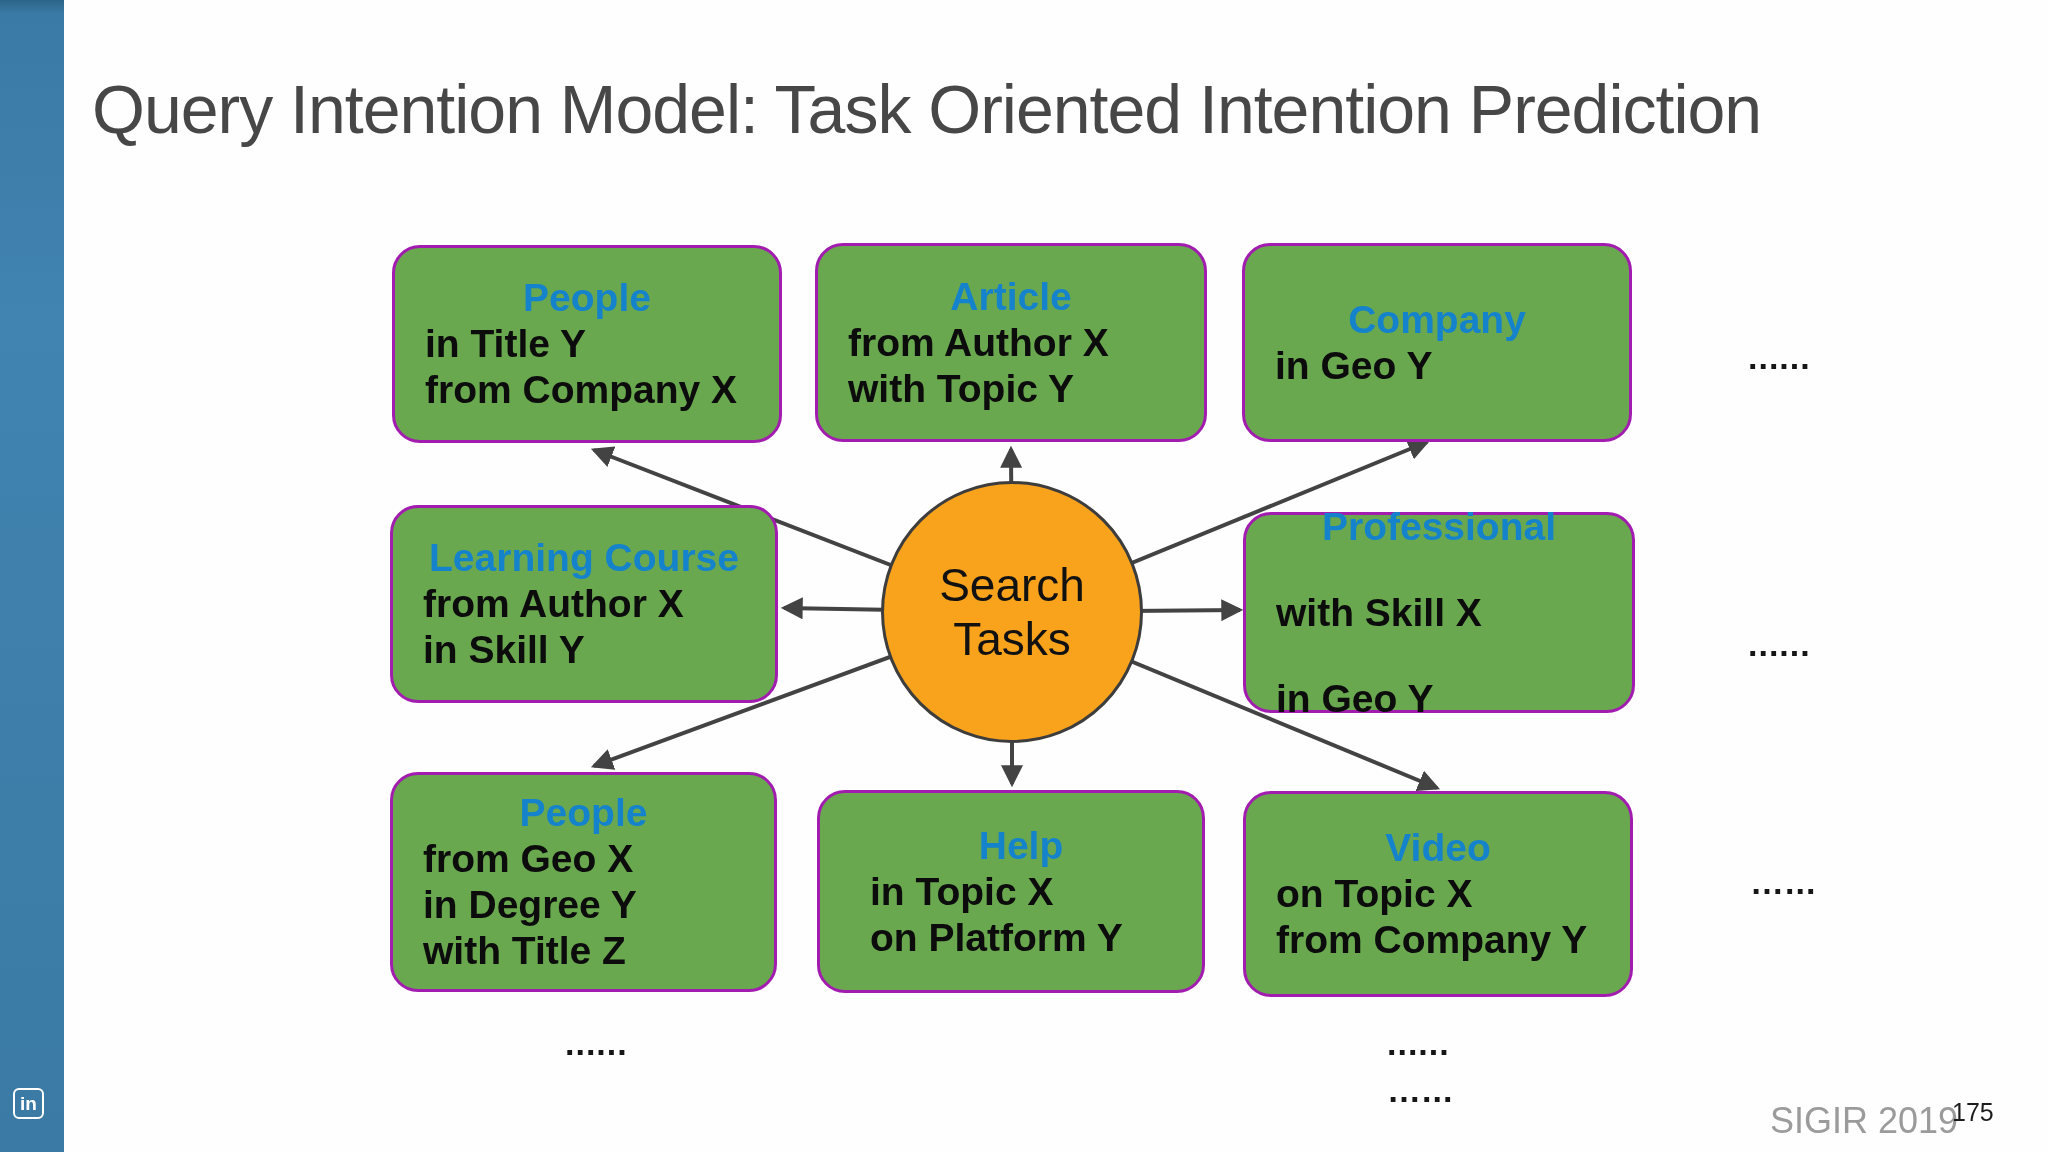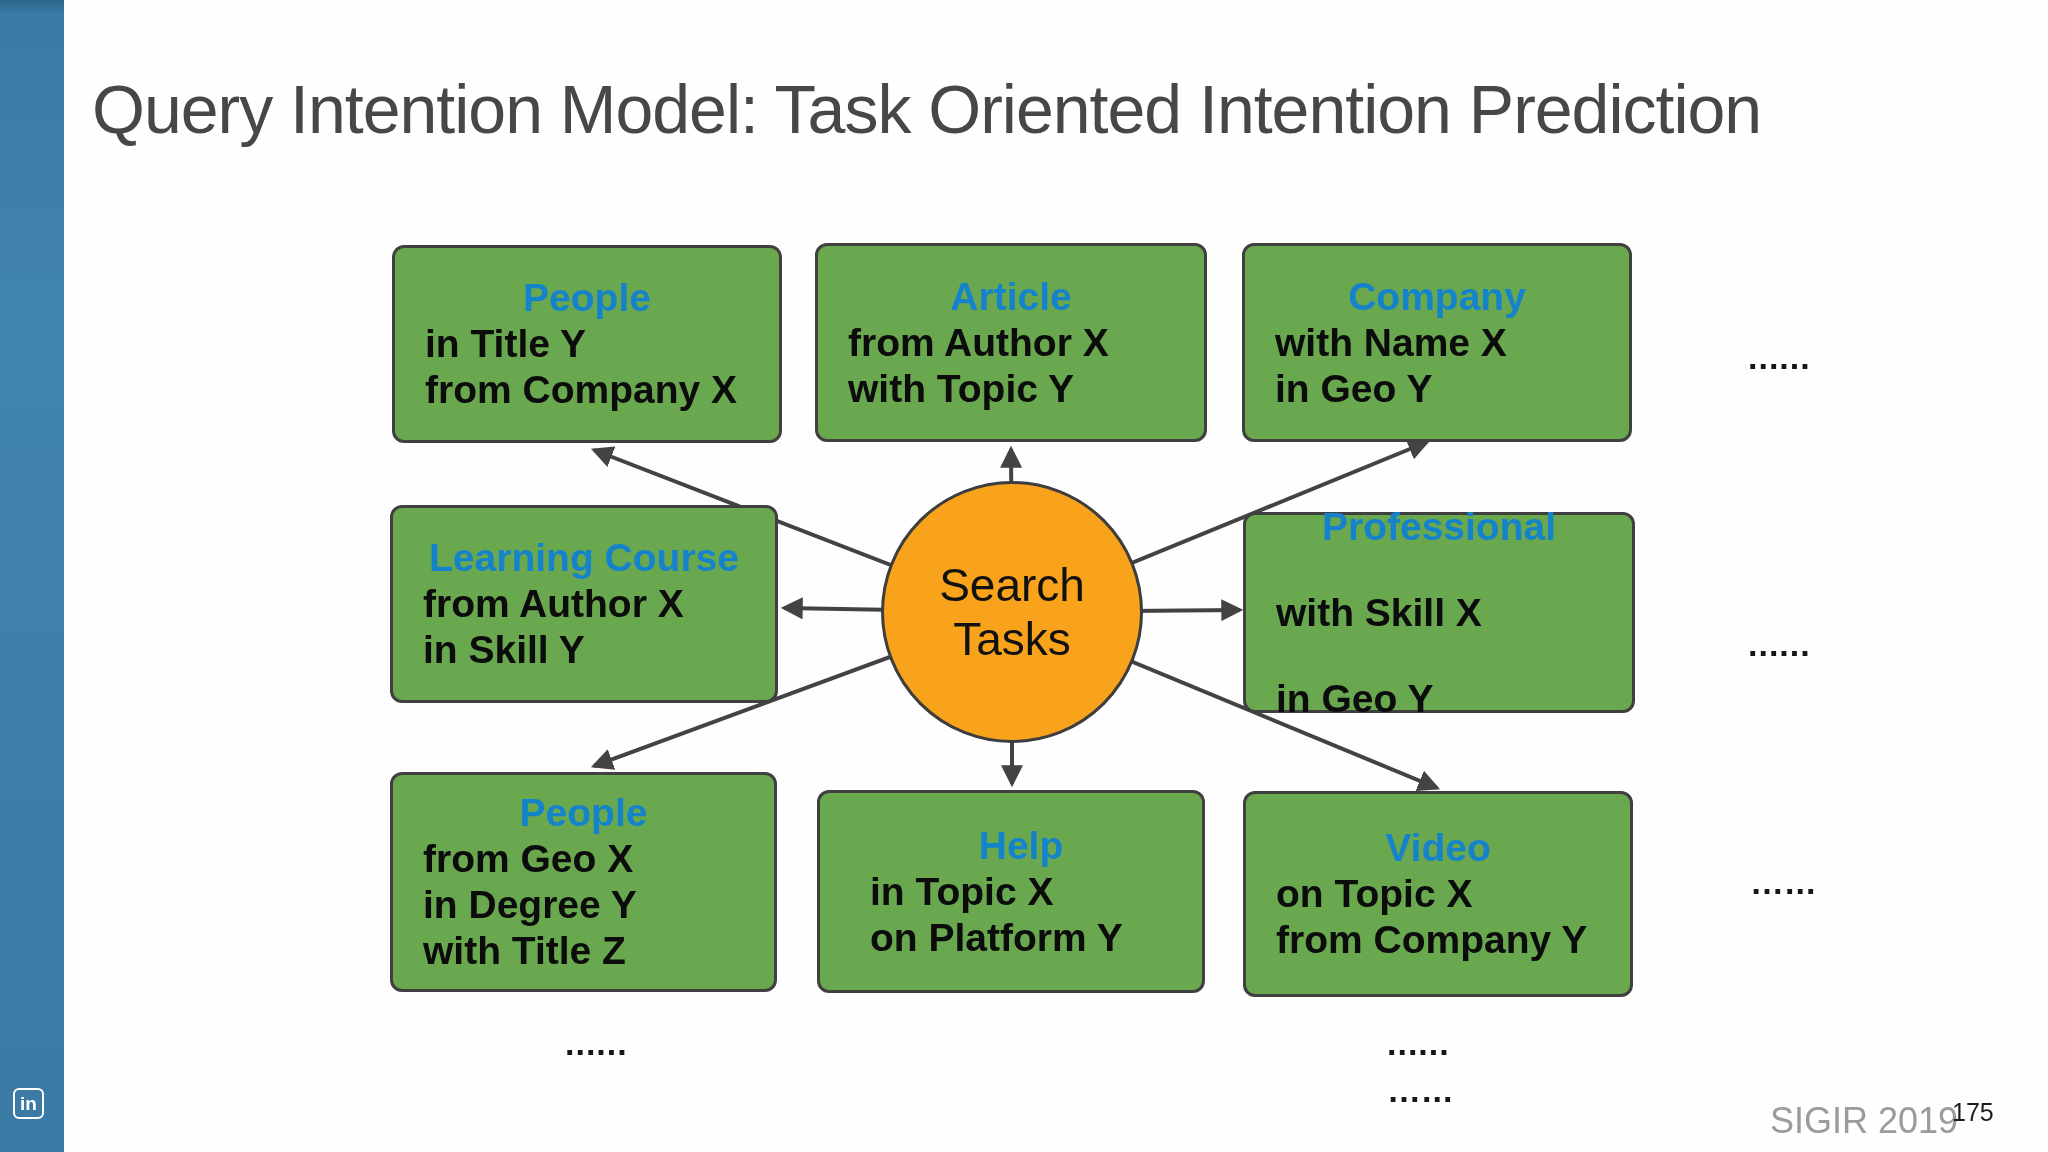--- a/index.html
+++ b/index.html
@@ -35,21 +35,21 @@
   .center-circle {
     position:absolute; left:881px; top:481px; width:262px; height:262px;
     background:#f9a21c; border:3px solid #3d3d3d; border-radius:50%;
     display:flex; flex-direction:column; align-items:center; justify-content:center;
     z-index:2;
   }
   .center-circle .line { font-size:46px; line-height:54px; color:#111111; }
   
   .gbox {
     position:absolute;
-    background:#6aa84f; border:3px solid #404040; border-radius:12px;
+    background:#6aa84f; border:3px solid #a21caf; border-radius:28px;
     display:flex; flex-direction:column; justify-content:center;
     z-index:2;
   }
   .gbox .bx-title {
     font-size:39px; line-height:46px; font-weight:bold; color:#1583cb;
     text-align:center; width:100%;
   }
   .gbox .bx-line {
     font-size:39px; line-height:46px; font-weight:bold; color:#0c0c0c;
     padding-left:30px; white-space:nowrap;
@@ -104,21 +104,20 @@
 </div>
 
 <div class="gbox" style="left:815px; top:243px; width:392px; height:199px;">
   <div class="bx-title">Article</div>
   <div class="bx-line">from Author X</div>
   <div class="bx-line">with Topic Y</div>
 </div>
 
 <div class="gbox" style="left:1242px; top:243px; width:390px; height:199px;">
   <div class="bx-title">Company</div>
-  <div class="bx-line">with Name X</div>
   <div class="bx-line">in Geo Y</div>
 </div>
 
 <div class="gbox" style="left:390px; top:505px; width:388px; height:198px;">
   <div class="bx-title">Learning Course</div>
   <div class="bx-line">from Author X</div>
   <div class="bx-line">in Skill Y</div>
 </div>
 
 <div class="gbox" style="left:1243px; top:512px; width:392px; height:201px;gap:40px;">

